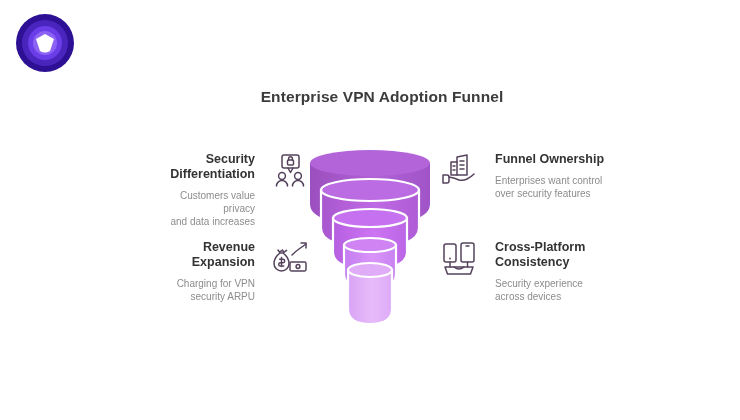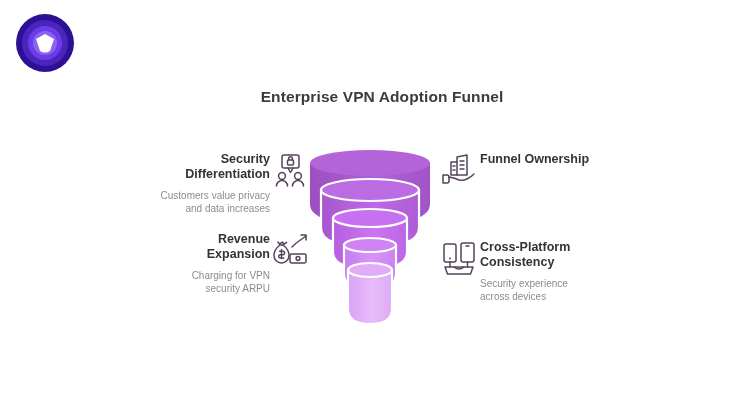--- a/index.html
+++ b/index.html
@@ -44,21 +44,21 @@
     top: 146px;
     width: 148px;
     height: 192px;
   }
 
   
   .feature-item {
     position: absolute;
     display: flex;
     align-items: flex-start;
-    gap: 0;
+    gap: 15px;
   }
   .feature-item.left {
     flex-direction: row;
   }
   .feature-item.left .feature-text {
     text-align: right;
   }
   .feature-item.right .feature-text {
     text-align: left;
   }
@@ -81,21 +81,21 @@
     white-space: pre-line;
   }
   .feature-icon {
     flex: 0 0 auto;
     width: 40px;
     height: 38px;
     margin-top: 1px;
   }
 
   #feature-security        { left: 148px; top: 152px; width: 162px; justify-content: flex-end; }
-  #feature-revenue         { left: 168px; top: 232px; width: 142px; justify-content: flex-end; }
+  #feature-revenue         { left: 168px; top: 240px; width: 142px; justify-content: flex-end; }
   #feature-brand           { left: 440px; top: 152px; width: 180px; }
   #feature-crossplatform   { left: 440px; top: 240px; width: 180px; }
 
   #feature-security .feature-text,
   #feature-revenue .feature-text { align-items: flex-end; }
 </style>
 </head>
 <body>
 
 <div id="brand-logo">
@@ -194,20 +194,22 @@
       <path d="M17 4 L27 2 V22 H17 Z"></path>
       <path d="M17 9 H11 V22 H17"></path>
       <path d="M20 8 H24 M20 12 H24 M20 16 H24"></path>
       <path d="M13 13 H15 M13 17 H15"></path>
       <path d="M3 22 h4 a2 2 0 0 1 2 2 v4 a2 2 0 0 1 -2 2 H3 Z"></path>
       <path d="M9 24 q6 1 10 3 q4 1 8 -1 q4 -2 7 -5"></path>
     </svg>
   </div>
   <div class="feature-text">
     <div class="feature-title">Funnel Ownership</div>
+    <div class="feature-desc">Enterprises want control
+over security features</div>
   </div>
 </div>
 
 <div class="feature-item left" id="feature-revenue">
   <div class="feature-text">
     <div class="feature-title">Revenue
 Expansion</div>
     <div class="feature-desc">Charging for VPN
 security ARPU</div>
   </div>

